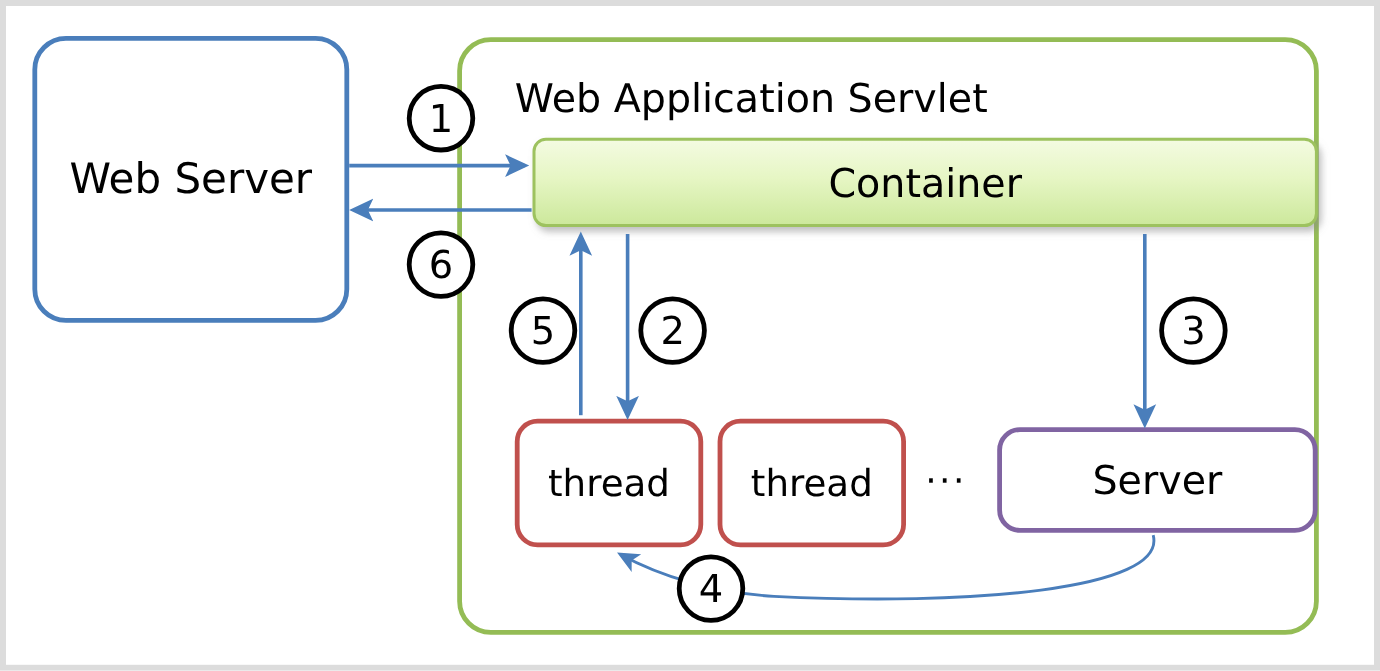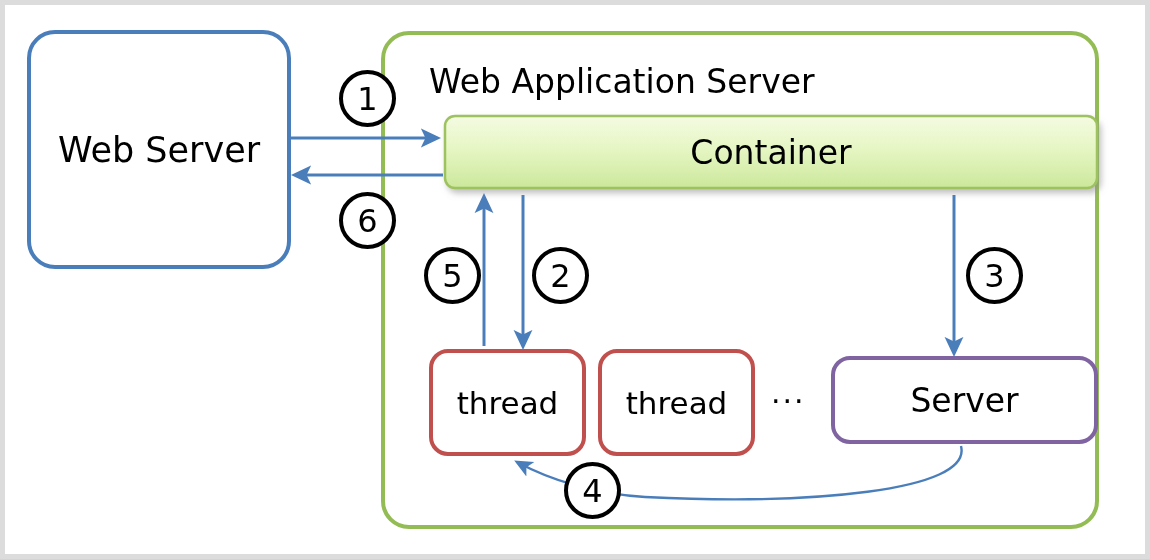--- a/index.html
+++ b/index.html
@@ -98,21 +98,21 @@
 
     <line x1="518" y1="190" x2="518" y2="341" stroke="#4A7EBB" stroke-width="3" marker-end="url(#arrowBlue)"></line>
 
     <line x1="479" y1="341" x2="479" y2="192" stroke="#4A7EBB" stroke-width="3" marker-end="url(#arrowBlue)"></line>
 
     <line x1="949" y1="190" x2="949" y2="348" stroke="#4A7EBB" stroke-width="3" marker-end="url(#arrowBlue)"></line>
 
     <path d="M 956 441 C 968 487 800 500 640 492 C 590 489 545 475 512 457" fill="none" stroke="#4A7EBB" stroke-width="2.4" marker-end="url(#arrowBlueThin)"></path>
   </svg>
 
-  <div class="was-title" style="left:424px; top:57px; font-size:33px;">Web Application Server</div>
+  <div class="was-title" style="left:424px; top:57px; font-size:33px;">Web Application Servlet</div>
 
   <div class="node-label" style="left:24px; top:27px; width:260px; height:235px; font-size:35px;">Web Server</div>
 
   <div class="node-label" style="left:440px; top:111px; width:652px; height:72px; font-size:33px;">Container</div>
 
   <div class="node-label" style="left:426px; top:346px; width:153px; height:103px; font-size:31px;">thread</div>
   <div class="node-label" style="left:595px; top:346px; width:153px; height:103px; font-size:31px;">thread</div>
 
   <div class="ellipsis" style="left:766px; top:379px; font-size:30px;">···</div>
 

